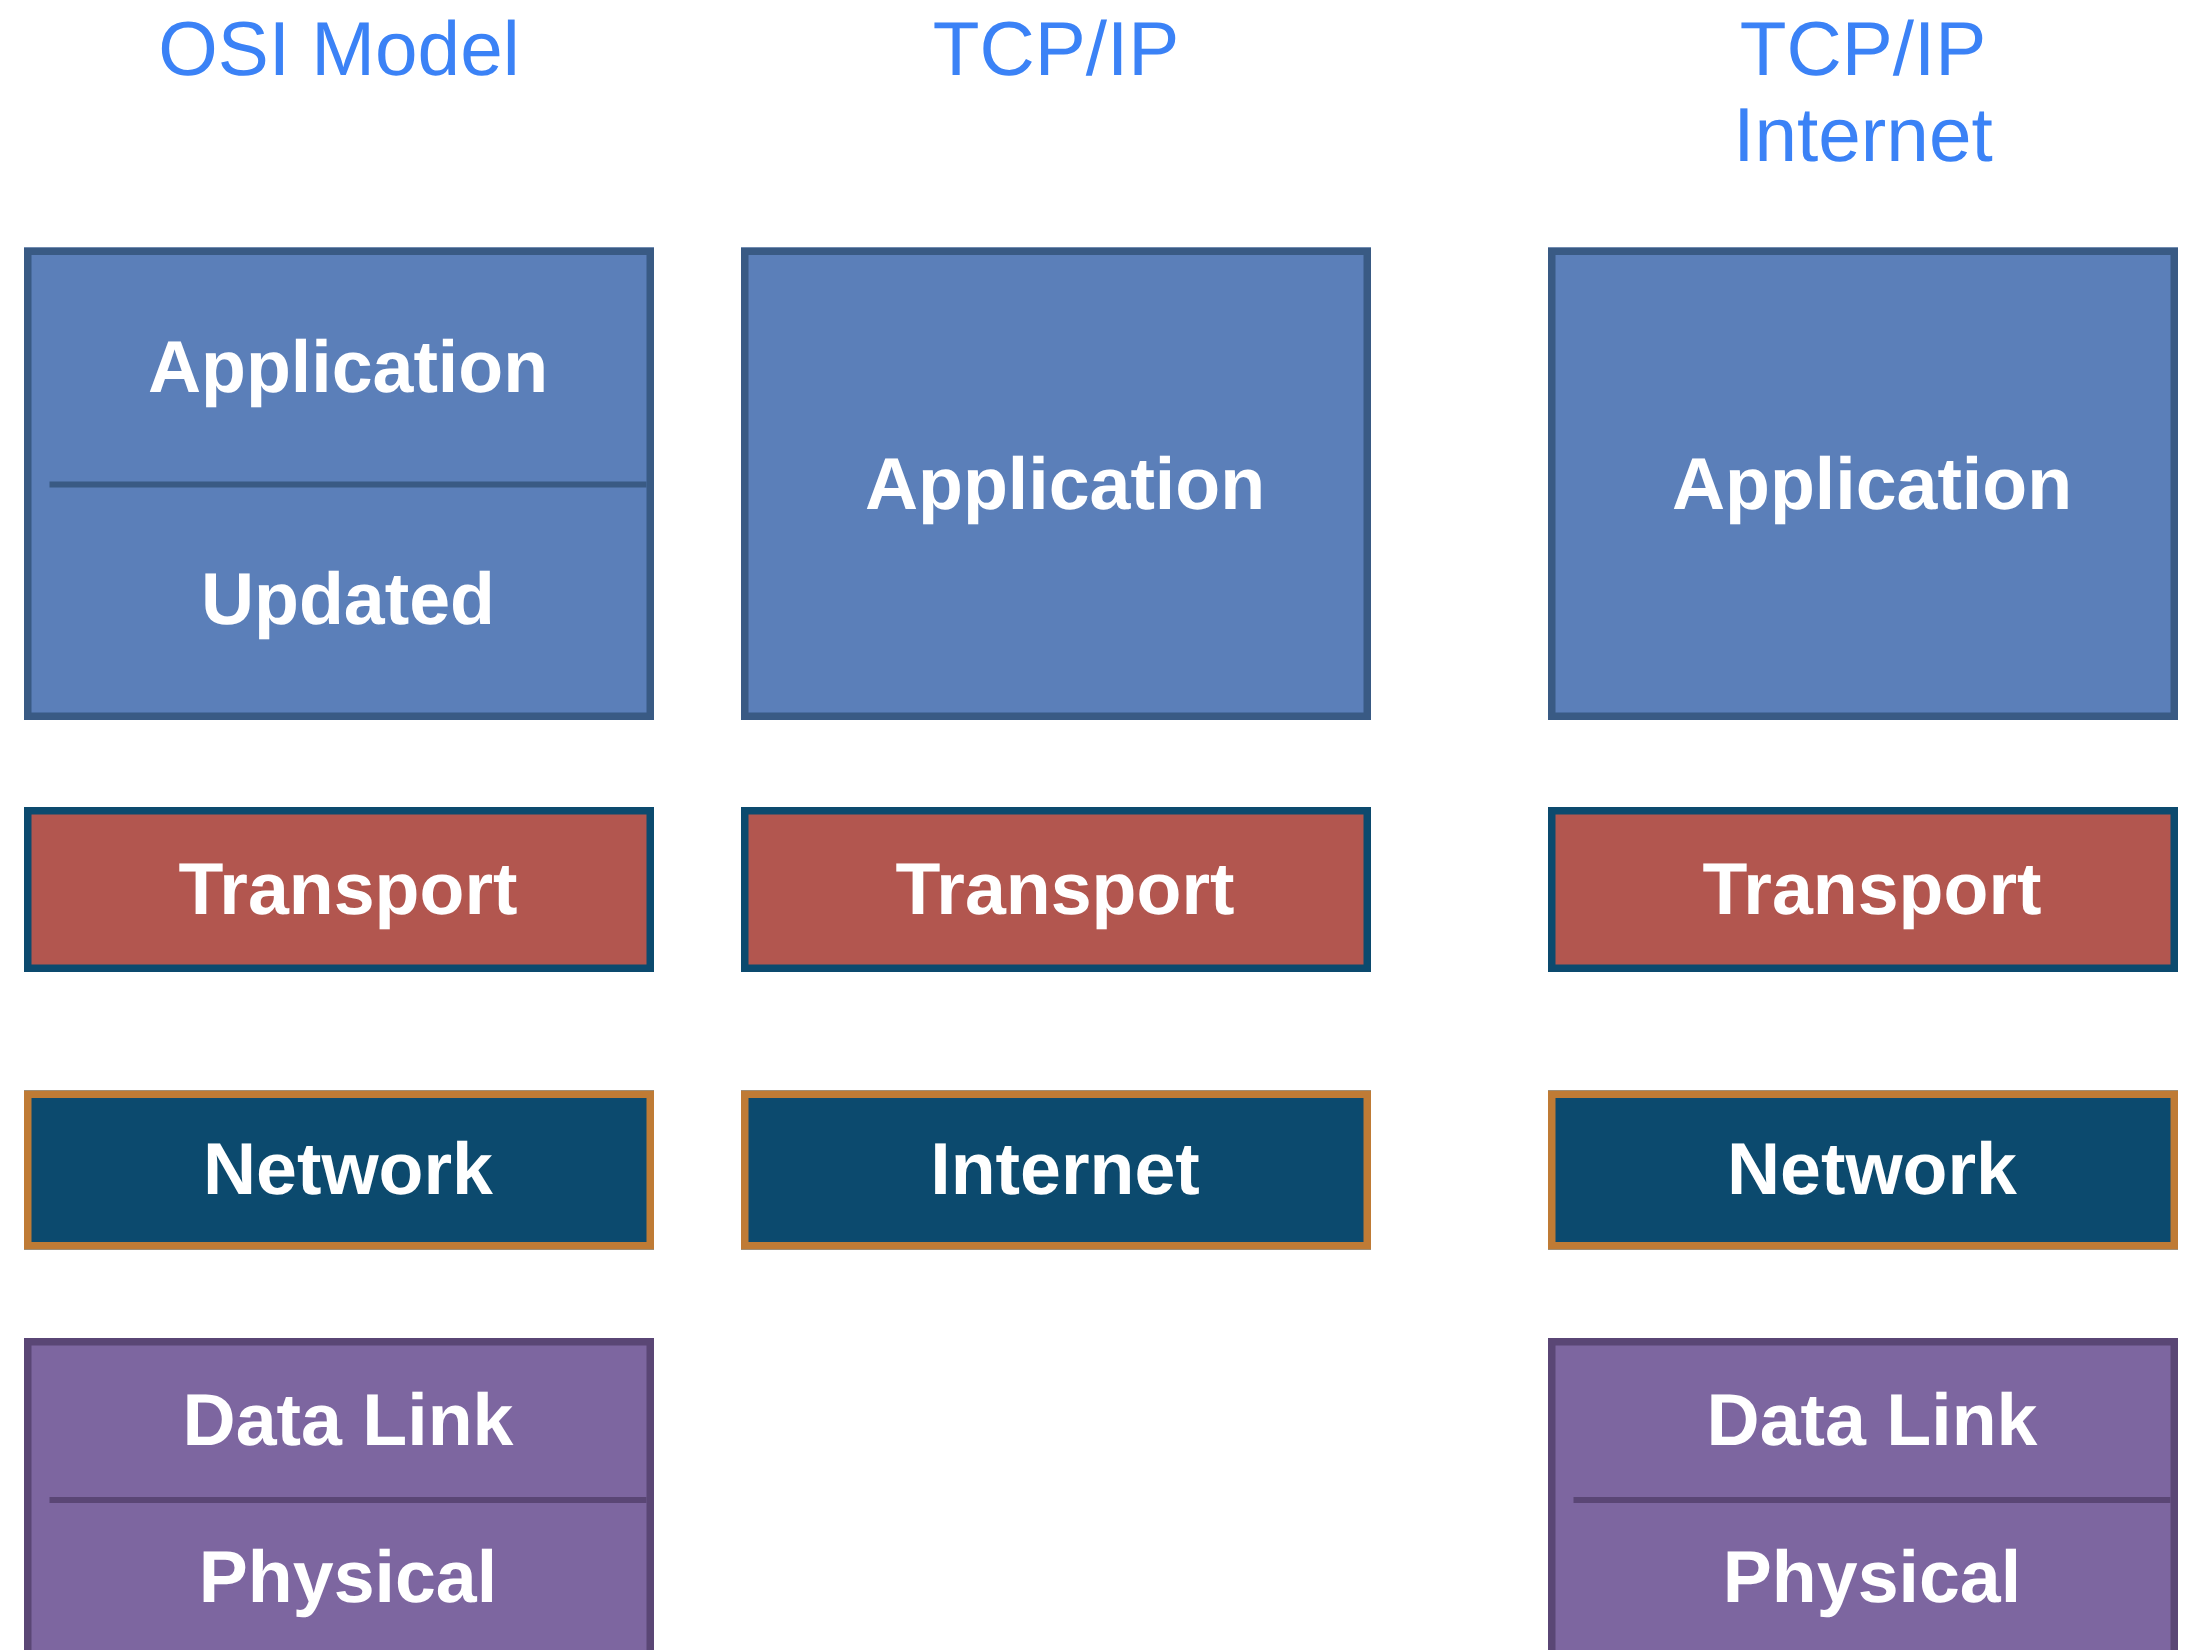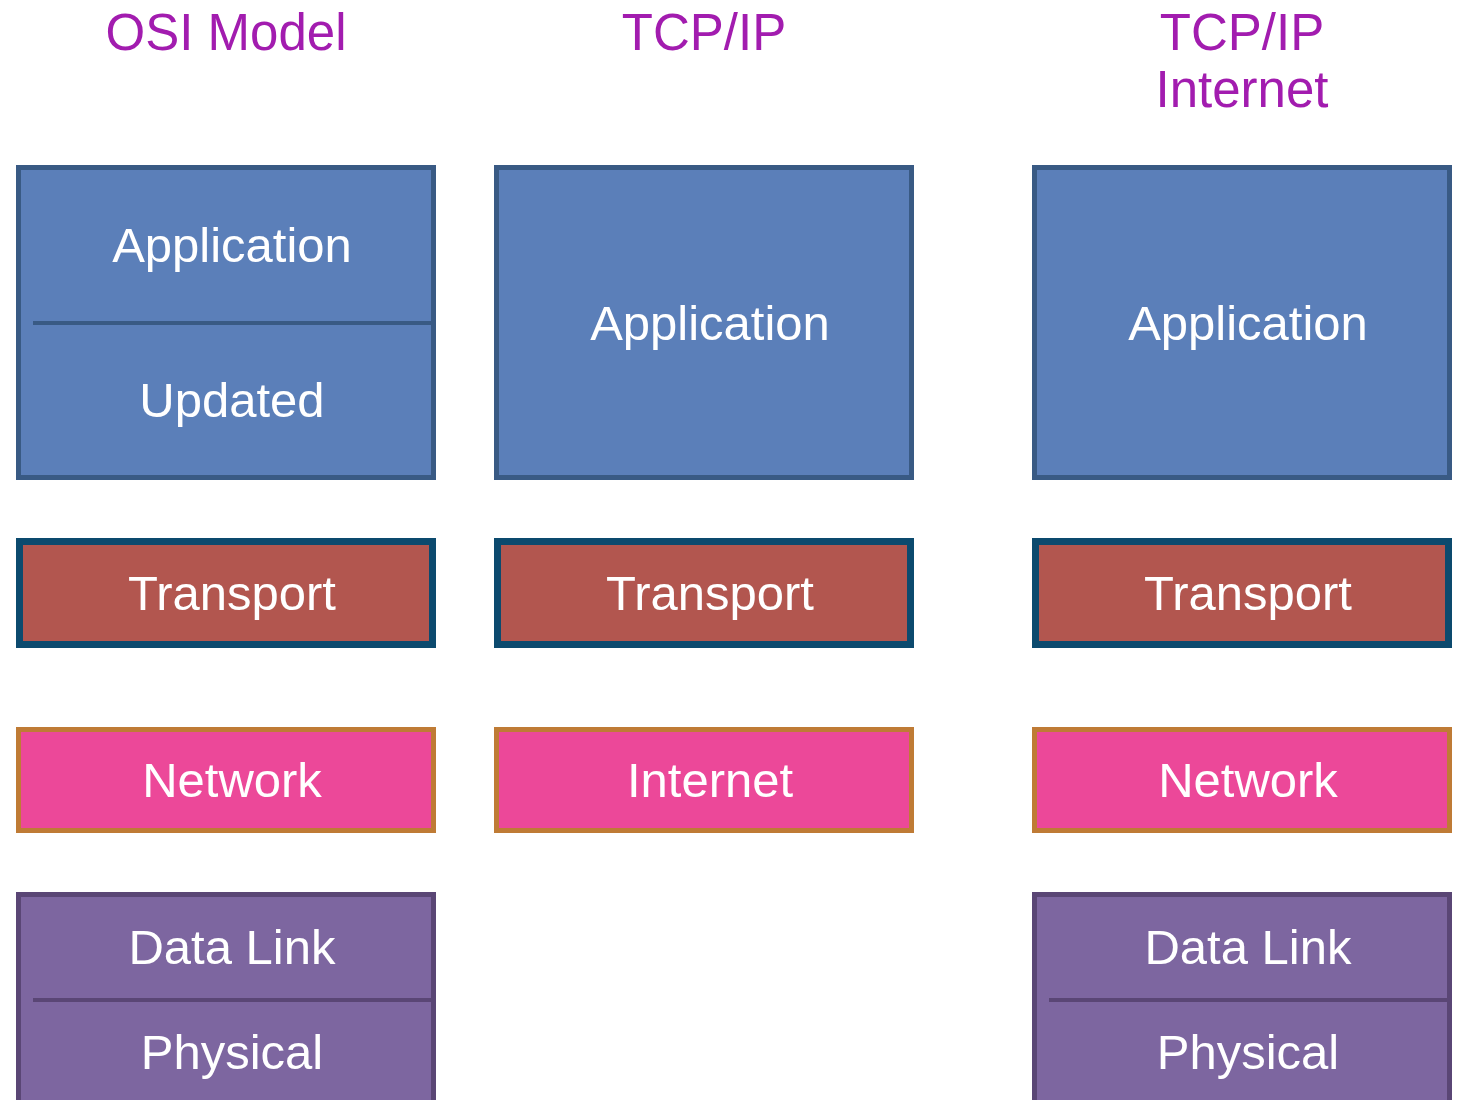--- a/index.html
+++ b/index.html
@@ -19,21 +19,21 @@
     top: 0;
     width: 420px;
     height: 1100px;
   }
   .col-title {
     position: absolute;
     top: 4px;
     left: 0;
     width: 100%;
     text-align: center;
-    color: #a21caf;
+    color: #3b82f6;
     font-size: 51px;
     line-height: 57px;
     font-weight: 400;
     letter-spacing: 0px;
   }
   .col-title span { display: block; }
   .group {
     position: absolute;
     left: 0;
     width: 100%;
@@ -41,29 +41,29 @@
     display: flex;
     flex-direction: column;
   }
   .layer {
     flex: 1;
     display: flex;
     align-items: center;
     justify-content: center;
     color: #ffffff;
     font-size: 49px;
-    font-weight: 400;
+    font-weight: 700;
     white-space: nowrap;
     margin-left: 12px;
   }
   
   .blue   { background: #5b7fb9; border: 5px solid #395a84; }
   .blue   .layer + .layer { border-top: 4px solid #395a84; }
-  .red    { background: #b2564f; border: 7px solid #0c4a6e; }
-  .orange { background: #ec4899; border: 5px solid #bf7b35; }
+  .red    { background: #b2564f; border: 5px solid #0c4a6e; }
+  .orange { background: #0c4a6e; border: 5px solid #bf7b35; }
   .purple { background: #7d66a0; border: 5px solid #5a4675; }
   .purple .layer + .layer { border-top: 4px solid #5a4675; }
   
   .band-top    { top: 165px; height: 315px; }
   .band-red    { top: 538px; height: 110px; }
   .band-orange { top: 727px; height: 106px; }
   .band-bottom-tall  { top: 892px; height: 215px; } 
   .band-bottom-short { top: 892px; height: 106px; }
   
   .col-1 { left: 16px; }

